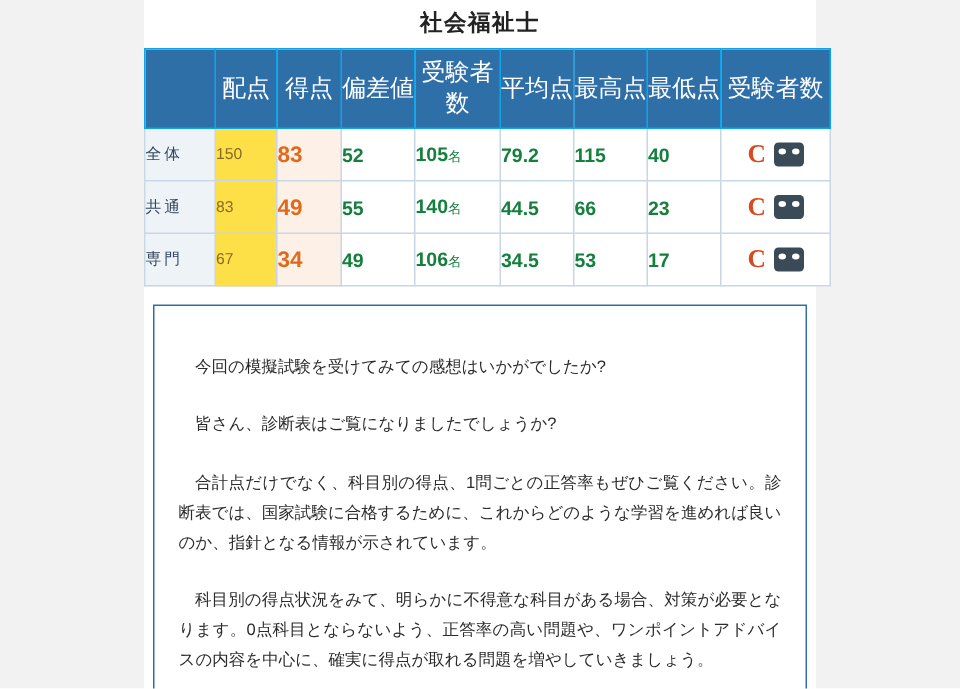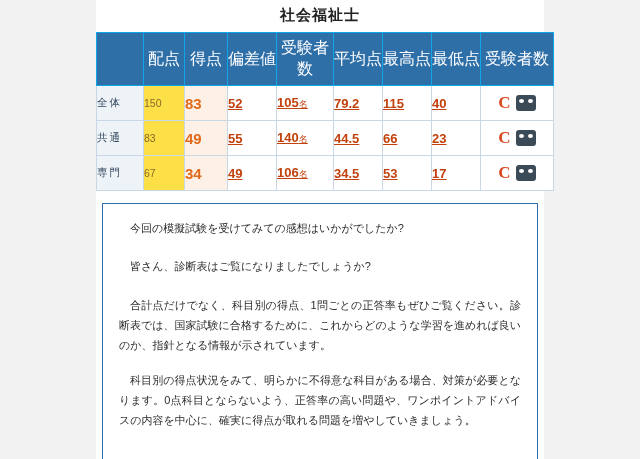--- a/index.html
+++ b/index.html
@@ -83,24 +83,23 @@
     font-size: 10.5px;
     background: #fde047;
   }
   td.tokuten {
     background: #fdf0e6;
     color: #e06a1b;
     font-weight: bold;
     font-size: 15px;
   }
   td.num {
-    color: #c2410c;
+    color: #15803d;
     font-weight: bold;
     font-size: 13px;
-    text-decoration: underline;
   }
   td.num .unit {
     font-size: 9px;
     font-weight: normal;
   }
   td.judge {
     background: #fff;
   }
   .judge-wrap {
     display: flex;
@@ -137,21 +136,21 @@
   .comment-box {
     margin: 12px 6px 0 6px;
     border: 1px solid #2f6fa8;
     padding: 14px 16px 10px 16px;
     height: 288px;
     box-sizing: border-box;
     overflow: hidden;
     background: #fff;
   }
   .comment-box p {
-    margin: 0 0 14px 0;
+    margin: 17px 0 14px 0;
     font-size: 11px;
     line-height: 1.85;
     color: #2b2b2b;
     text-align: justify;
   }
   .comment-box p.q {
     margin-bottom: 18px;
   }
   .indent {
     text-indent: 1em;

